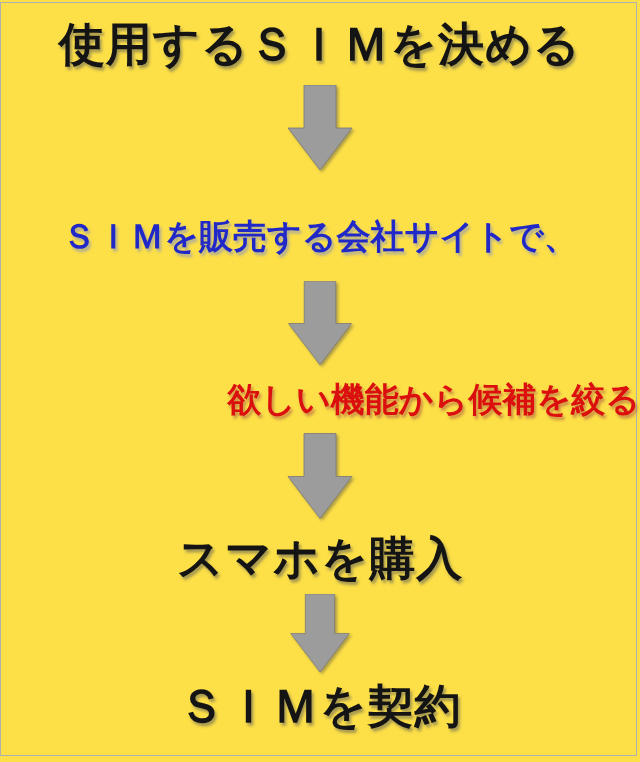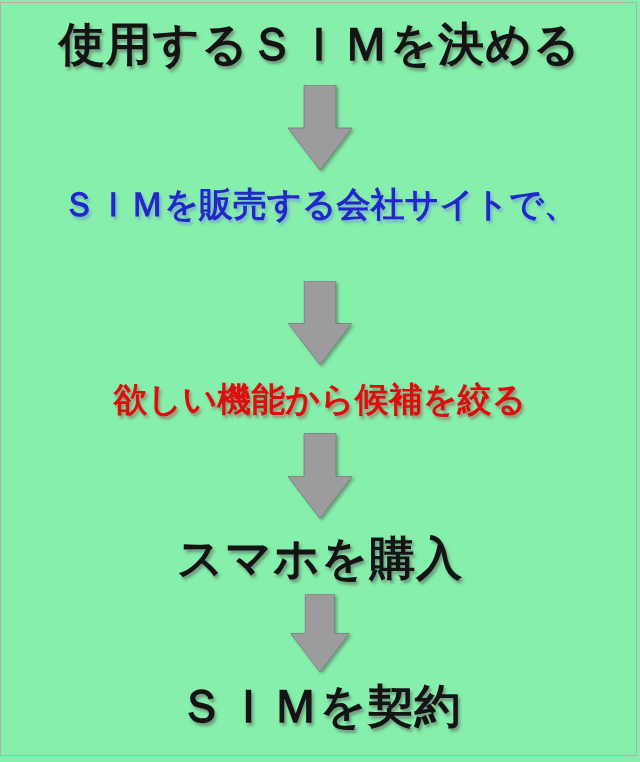--- a/index.html
+++ b/index.html
@@ -5,21 +5,21 @@
   html, body {
     margin: 0;
     padding: 0;
     background: #ffffff;
     font-family: "DejaVu Sans", "Liberation Sans", sans-serif;
   }
   .canvas {
     position: relative;
     width: 640px;
     height: 762px;
-    background: #86efac;
+    background: #fde047;
     overflow: hidden;
   }
   .frame {
     position: absolute;
     left: 0px;
     top: 2px;
     width: 637px;
     height: 754px;
     border: 1px solid var(--frame_border, #b0b0b0);
     pointer-events: none;
@@ -36,20 +36,21 @@
   .step .line { display: block; }
   .size-large  { font-size: 46px; line-height: 52px; letter-spacing: 1px; }
   .size-medium { font-size: 34px; line-height: 44px; }
   .c-black {
     color: var(--black, #141414);
     text-shadow: 2px 3px 3px rgba(90,90,90,0.55);
   }
   .c-blue {
     color: var(--blue, #2128c8);
     text-shadow: 2px 3px 3px rgba(110,130,220,0.55);
+    margin-top: 32px;
   }
   .c-red {
     color: var(--red, #dc0f0f);
     text-shadow: 2px 3px 3px rgba(160,70,70,0.55);
   }
   .arrow {
     position: absolute;
     left: 50%;
     transform: translateX(-50%);
     filter: drop-shadow(2px 2px 1.5px rgba(70,70,70,0.45));
@@ -75,21 +76,21 @@
   </svg>
 
   <div class="step size-medium c-blue" style="top:182px;">
     <span class="line">ＳＩＭを販売する会社サイトで、</span>
   </div>
 
   <svg class="arrow" style="top:281px;" width="65" height="84" viewBox="0 0 66 85">
     <polygon points="17,0 49,0 49,43 65,43 33,85 1,43 17,43"></polygon>
   </svg>
 
-  <div class="step size-medium c-red" style="top:377px;">
+  <div class="step size-medium c-red" style="top:377px;text-align:right;">
     <span class="line">欲しい機能から候補を絞る</span>
   </div>
 
   <svg class="arrow" style="top:432px;" width="66" height="88" viewBox="0 0 66 85">
     <polygon points="17,0 49,0 49,43 65,43 33,85 1,43 17,43"></polygon>
   </svg>
 
   <div class="step size-large c-black" style="top:532px;">
     <span class="line">スマホを購入</span>
   </div>

